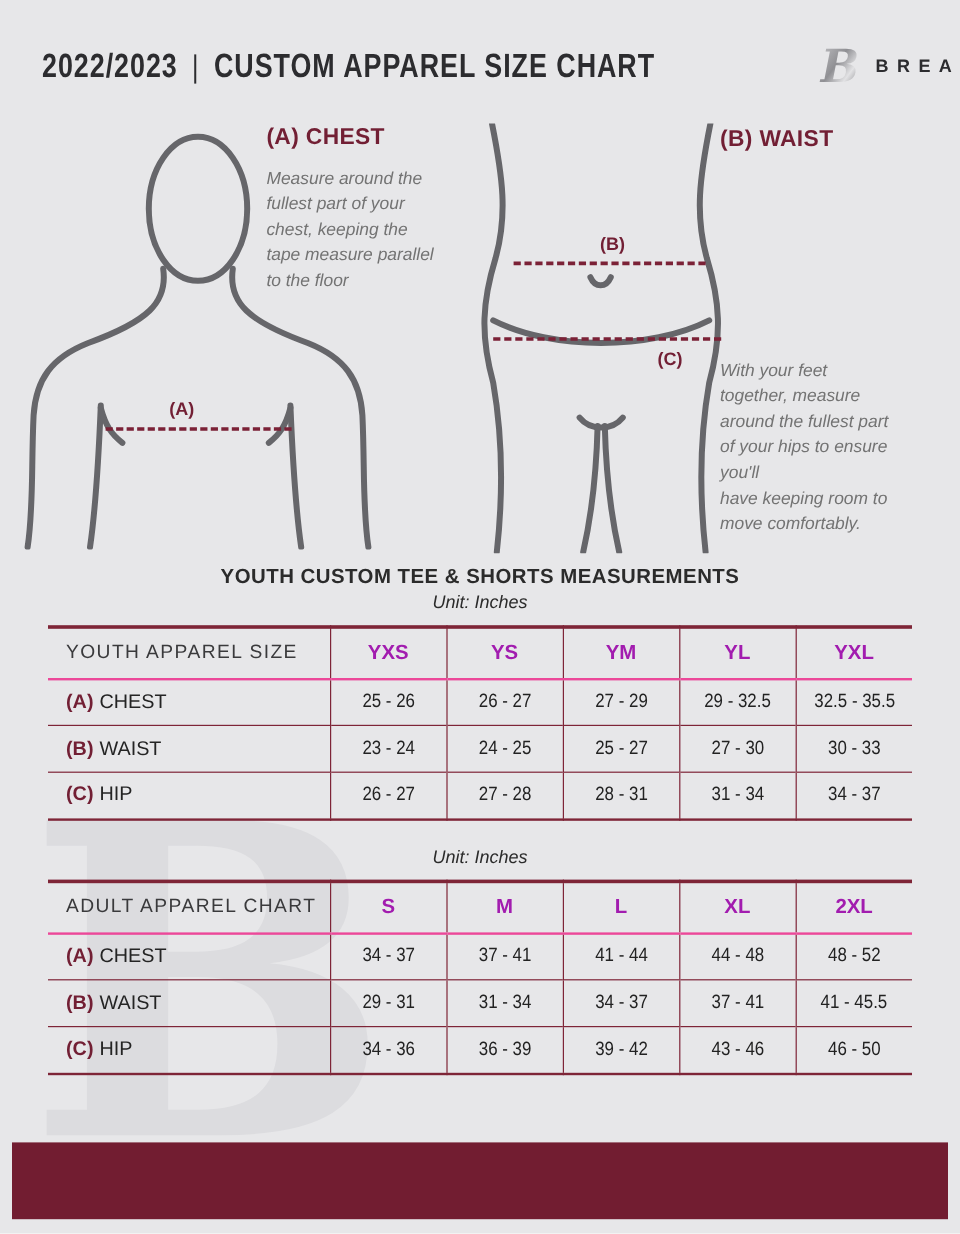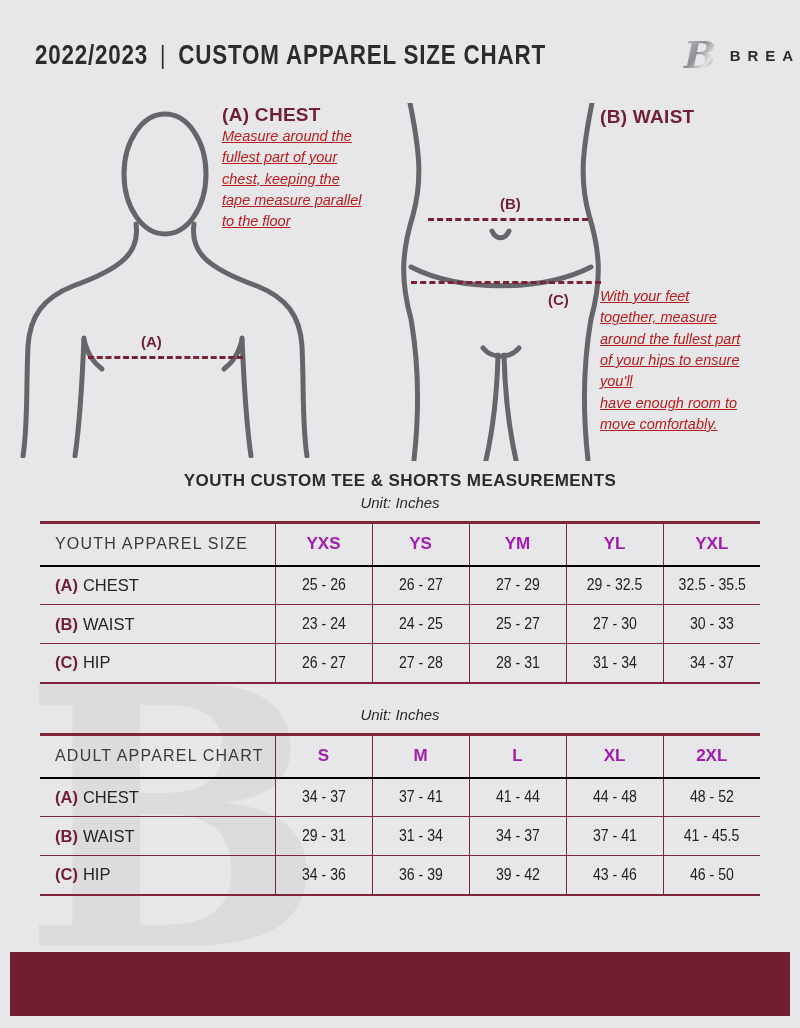--- a/index.html
+++ b/index.html
@@ -31,22 +31,22 @@
   .logo-mark { width:46px; height:46px; display:block; }
   .brand-text { font-size:15px; font-weight:700; letter-spacing:7px; color:#2c2c2f; }
   
   .diagrams { position:absolute; left:0; top:100px; width:800px; height:362px; z-index:1; }
   .figure-svg { position:absolute; }
   .fig-chest { left:18px; top:6px; }
   .fig-hips  { left:388px; top:3px; }
   .diagram-block { position:absolute; }
   .diagram-heading { font-size:19px; font-weight:700; color:#721f34; letter-spacing:0.3px; }
   .diagram-text {
-    font-size:14.5px; font-style:italic; line-height:1.47;
-    color:#b91c1c; white-space:pre-line;text-decoration:underline;
+    margin-top:13px; font-size:14.5px; font-style:italic; line-height:1.47;
+    color:#737373; white-space:pre-line;
   }
   .blk-chest { left:222px; top:4px; width:190px; }
   .blk-waist { left:600px; top:6px; width:175px; }
   .blk-hips  { left:600px; top:186px; width:180px; }
   .dash-line { position:absolute; height:0; border-top:3.5px dashed #7b2136; }
   .dash-a { left:88px;  top:256px; width:155px; }
   .dash-b { left:428px; top:118px; width:160px; }
   .dash-c { left:411px; top:181px; width:190px; }
   .marker-label { position:absolute; font-size:15px; font-weight:700; color:#721f34; }
   .mark-a { left:141px; top:233px; }
@@ -59,21 +59,21 @@
   .section-title { font-size:17px; font-weight:700; letter-spacing:0.4px; color:#2b2b2b; }
   .section-subtitle { margin-top:3px; font-size:15px; font-style:italic; color:#2b2b2b; }
   table.size-table {
     border-collapse:collapse; table-layout:fixed; width:720px;
     margin:10px auto 0 auto; text-align:center;
     border-top:3px solid #7e2537; border-bottom:2.5px solid #7e2537;
   }
   .size-table col.c-label { width:235px; }
   .size-table col.c-val { width:97px; }
   .size-table th, .size-table td { background:transparent; }
-  .size-table thead th { height:43px; border-bottom:2px solid #000000; }
+  .size-table thead th { height:43px; border-bottom:2px solid #ec4899; }
   .size-table tbody td { height:39px; border-top:1.5px solid #7e2537; }
   .size-table th + th, .size-table td + td { border-left:1.5px solid #7e2537; }
   .size-head {
     text-align:left; padding-left:15px; font-weight:400;
     font-size:16px; letter-spacing:1.2px; color:#3a3a3c;
   }
   .col-head { font-size:17px; font-weight:700; color:#a21caf; }
   .row-label { text-align:left; padding-left:15px; font-size:16.5px; color:#242424; }
   .row-label .prefix { color:#721f34; font-weight:700; margin-right:5px; }
   .num { display:inline-block; transform:scaleX(0.88); font-size:16px; color:#222; }
@@ -159,21 +159,21 @@
     <div class="diagram-block blk-waist">
       <div class="diagram-heading">(B) WAIST</div>
     </div>
 
     <div class="diagram-block blk-hips">
       <div class="diagram-text">With your feet
 together, measure
 around the fullest part
 of your hips to ensure
 you'll
-have enough room to
+have keeping room to
 move comfortably.</div>
     </div>
   </div>
 
   <div class="size-section sec-youth">
     <div class="section-title">YOUTH CUSTOM TEE &amp; SHORTS MEASUREMENTS</div>
     <div class="section-subtitle">Unit: Inches</div>
     <table class="size-table">
       <colgroup>
           <col class="c-label">

